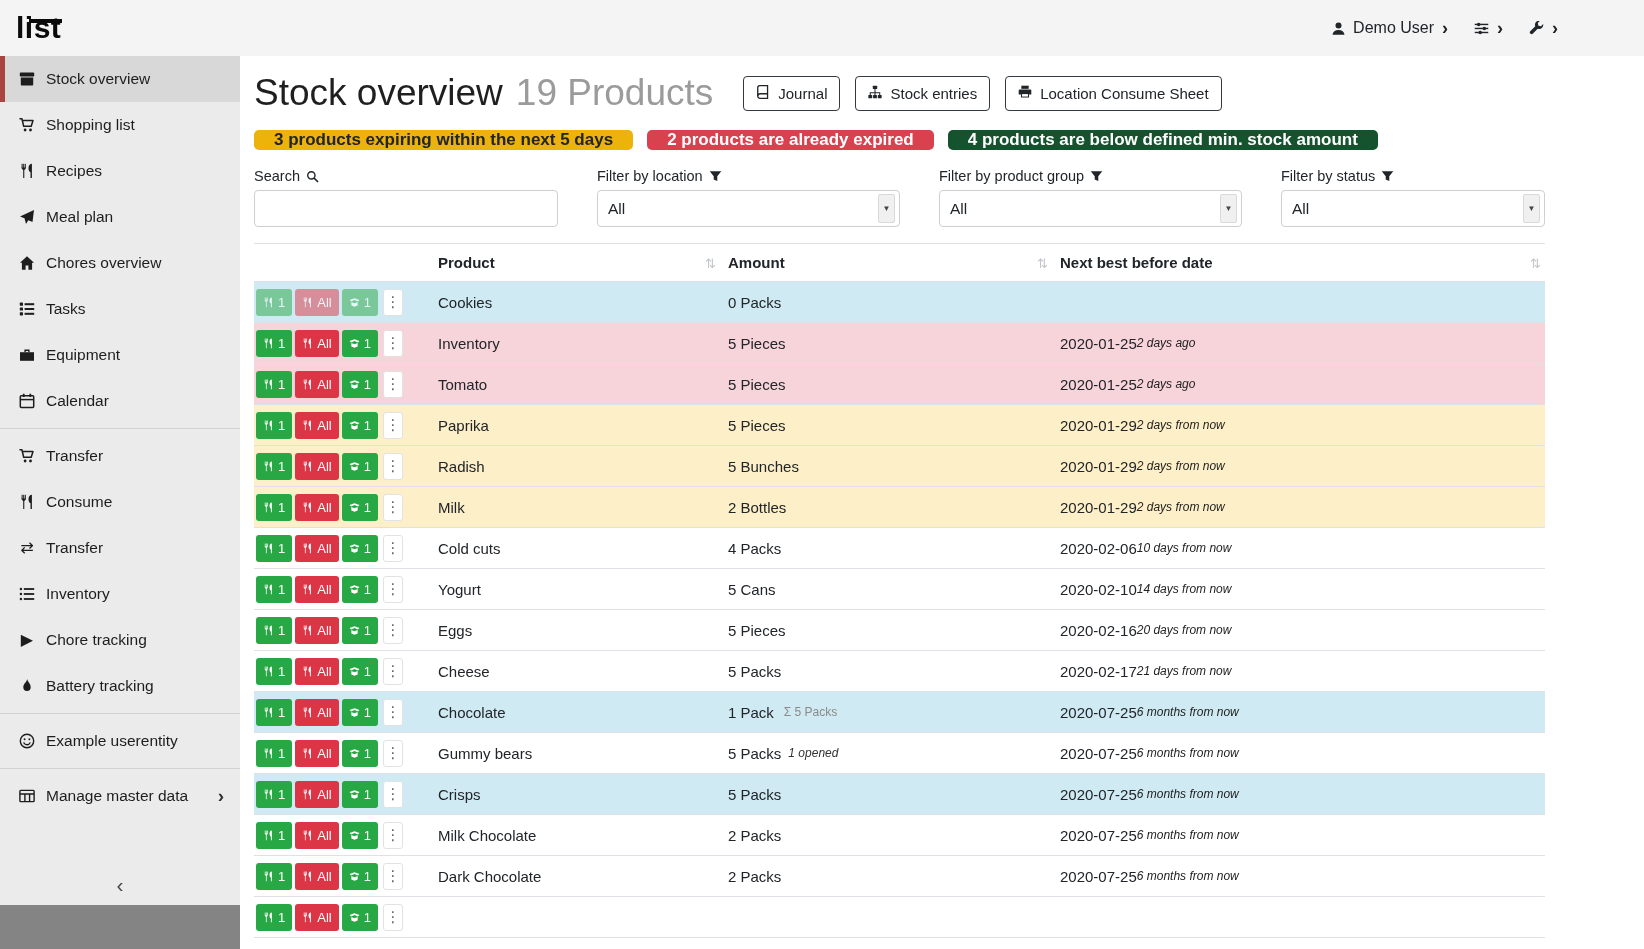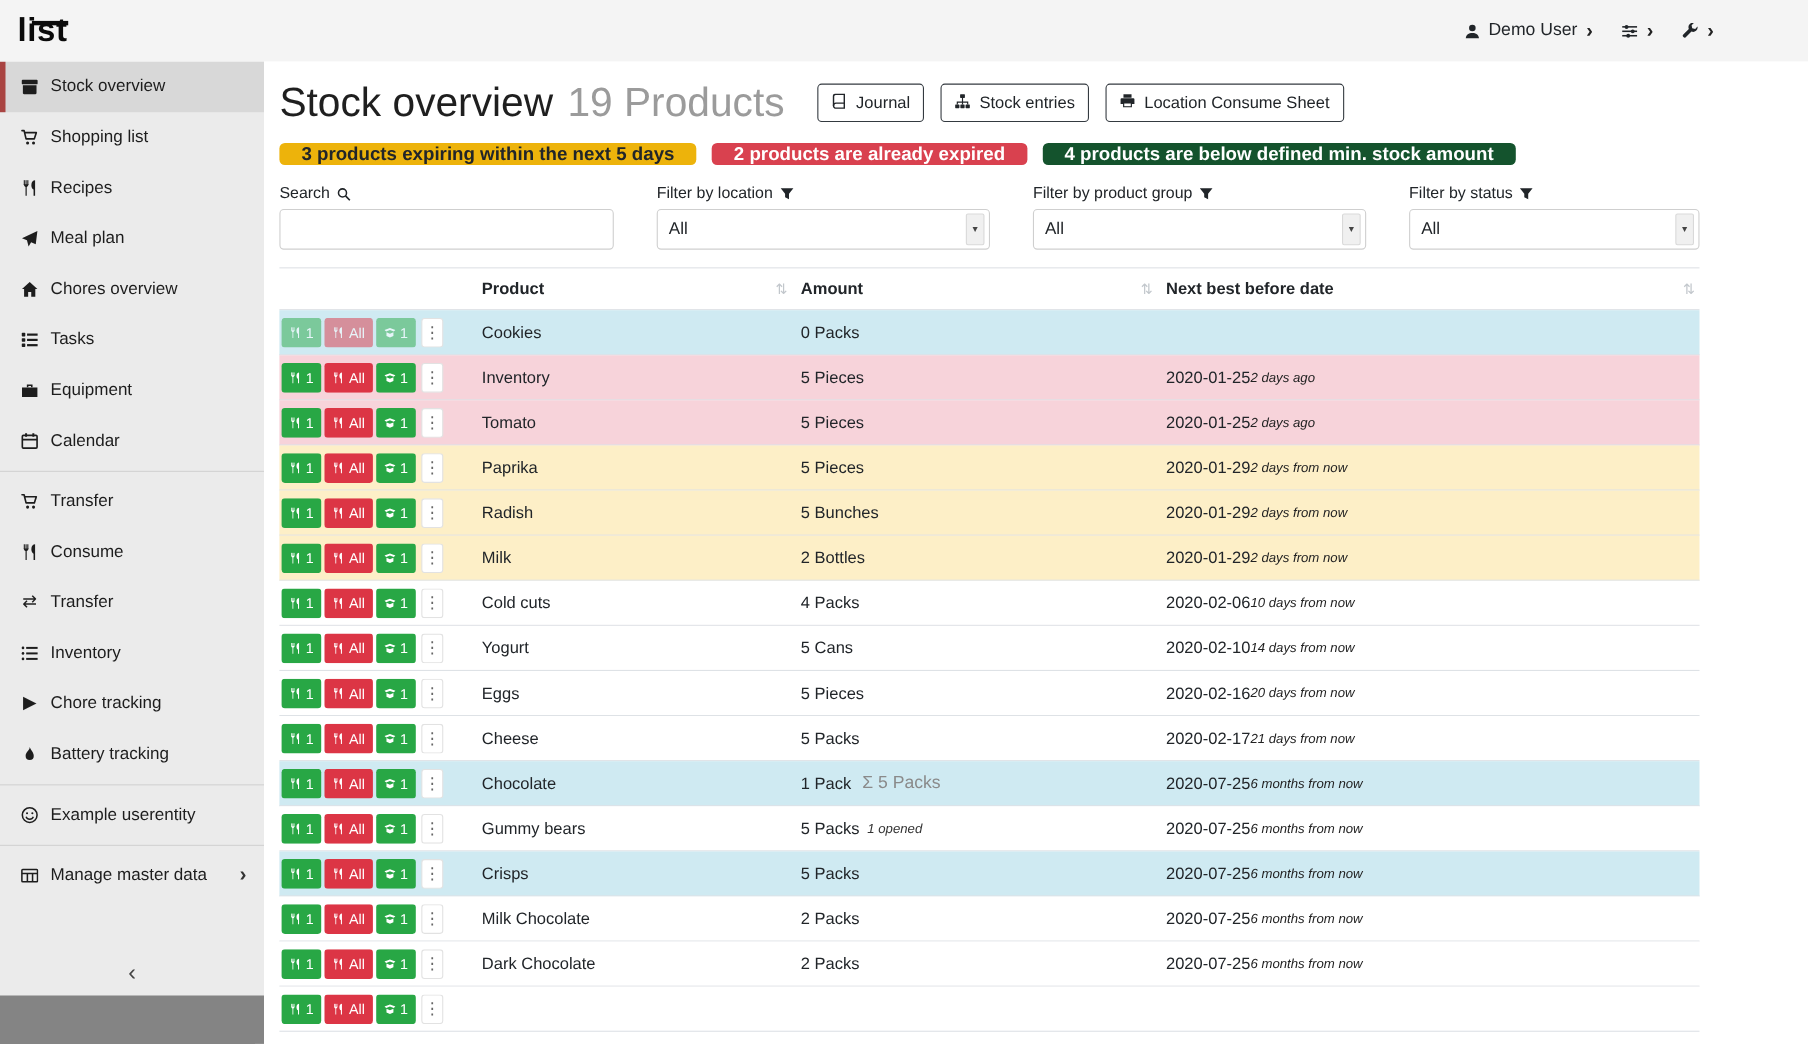--- a/index.html
+++ b/index.html
@@ -54,21 +54,21 @@
   .th .sort{position:absolute;right:4px;top:50%;transform:translateY(-50%);color:#c2c7cc;font-size:13px;font-weight:400}
   .trow{height:41px;border-bottom:1px solid #dee2e6}
   .cell{padding:0 8px;font-size:15px;display:flex;align-items:center;overflow:hidden;white-space:nowrap}
   .bcell{gap:3px;padding:0 0 0 2px}
   .abtn{display:inline-flex;align-items:center;gap:4px;height:27px;padding:0 7px;border:none;border-radius:3px;
     color:#fff;font-size:13px;cursor:pointer;font-family:inherit}
   .abtn.disabled{opacity:.5}
   .b-ic{font-size:11px}
   .menubtn{height:27px;width:20px;background:#fff;border:1px solid #e2e2e2;border-radius:3px;color:#666;
     font-size:15px;display:inline-flex;align-items:center;justify-content:center;cursor:pointer;margin-left:2px;font-family:inherit}
-  .asum{color:#8a8a8a;font-size:16px;margin-left:10px}
+  .asum{color:#8a8a8a;font-size:12px;margin-left:10px}
   .anote{font-style:italic;font-size:12px;margin-left:7px;color:#333}
   .dnote{font-style:italic;font-size:12px;margin-left:0;font-weight:500;color:#222}
   .icon{display:inline-flex;align-items:center;justify-content:center;width:1em;height:1em;line-height:1}
   .icon svg{width:1em;height:1em;display:block}
   input.finput{outline:none}
 </style>
 </head>
 <body>
 
 <div class="app">

